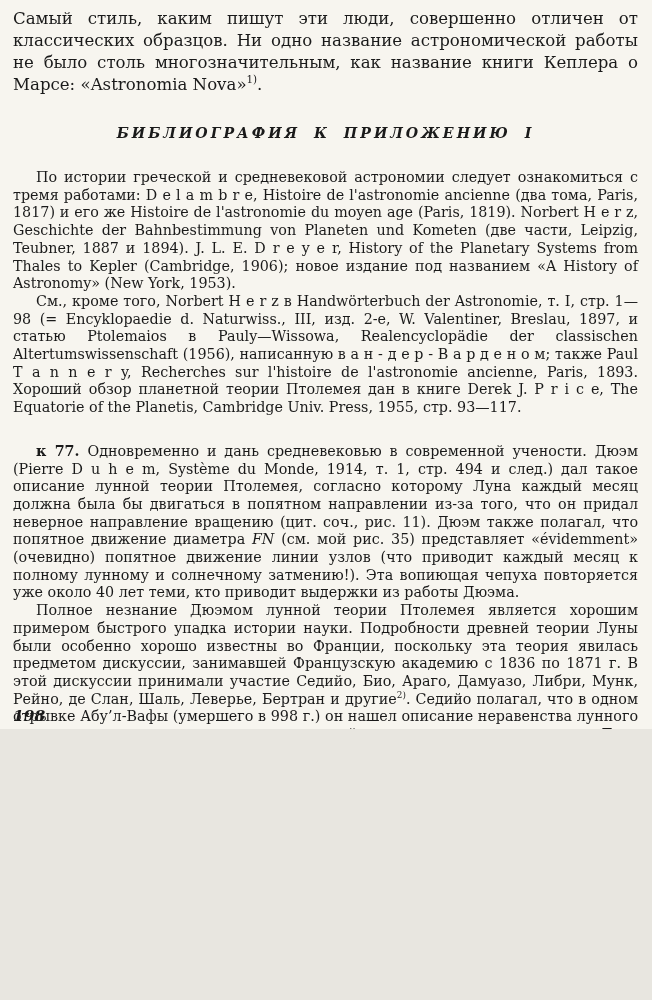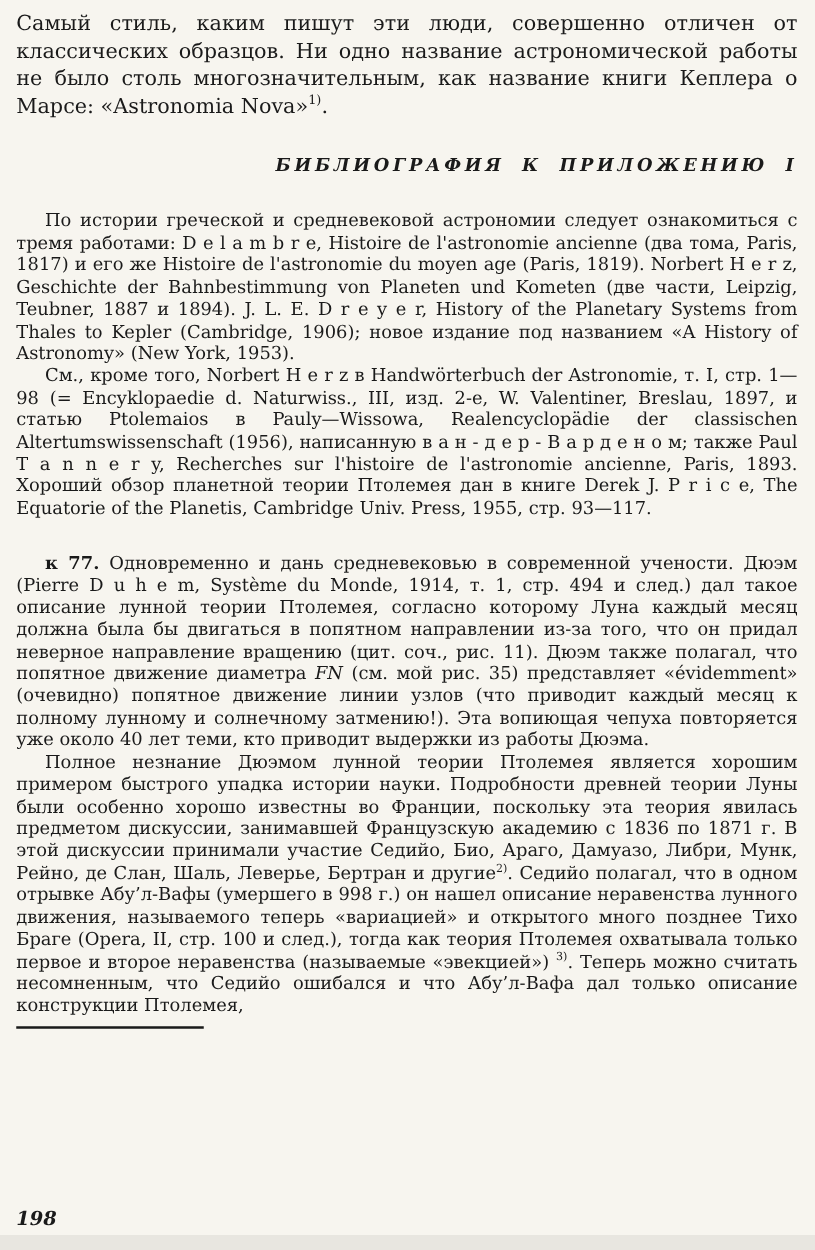--- a/index.html
+++ b/index.html
@@ -2,33 +2,33 @@
 <html lang="ru" style="--paper: #f7f5ef; --ink: #1a1a1a;"><head>
 <meta charset="utf-8">
 <style>
   :root{
     --paper:#f7f5ef;
     --ink:#1a1a1a;
   }
   html,body{margin:0;padding:0;background:#e8e6e0;}
   .page{
     position:relative;
-    width:652px;height:988px;
+    width:652px;height:729px;
     margin:0 auto;
     background:var(--paper);
     color:var(--ink);
     overflow:hidden;
     font-family:"DejaVu Serif","Liberation Serif",serif;
   }
   .column{padding:8px 14px 0 13px;}
   p{margin:0;text-align:justify;}
   .intro{font-size:16.6px;line-height:22px;}
   .sec-heading{
     margin:28px 0 0 0;
-    text-align:right;
+    text-align:center;
     font-size:14.2px;line-height:19px;
     font-weight:bold;font-style:italic;
     letter-spacing:3px;word-spacing:6px;
   }
   .sec-heading.notes{margin-top:13px;}
   .body-p{font-size:14.3px;line-height:17.7px;}
   .body-p.indent{text-indent:23px;}
   .sec .body-p.first{margin-top:26px;}
   .fn-divider{
     width:150px;height:0;

